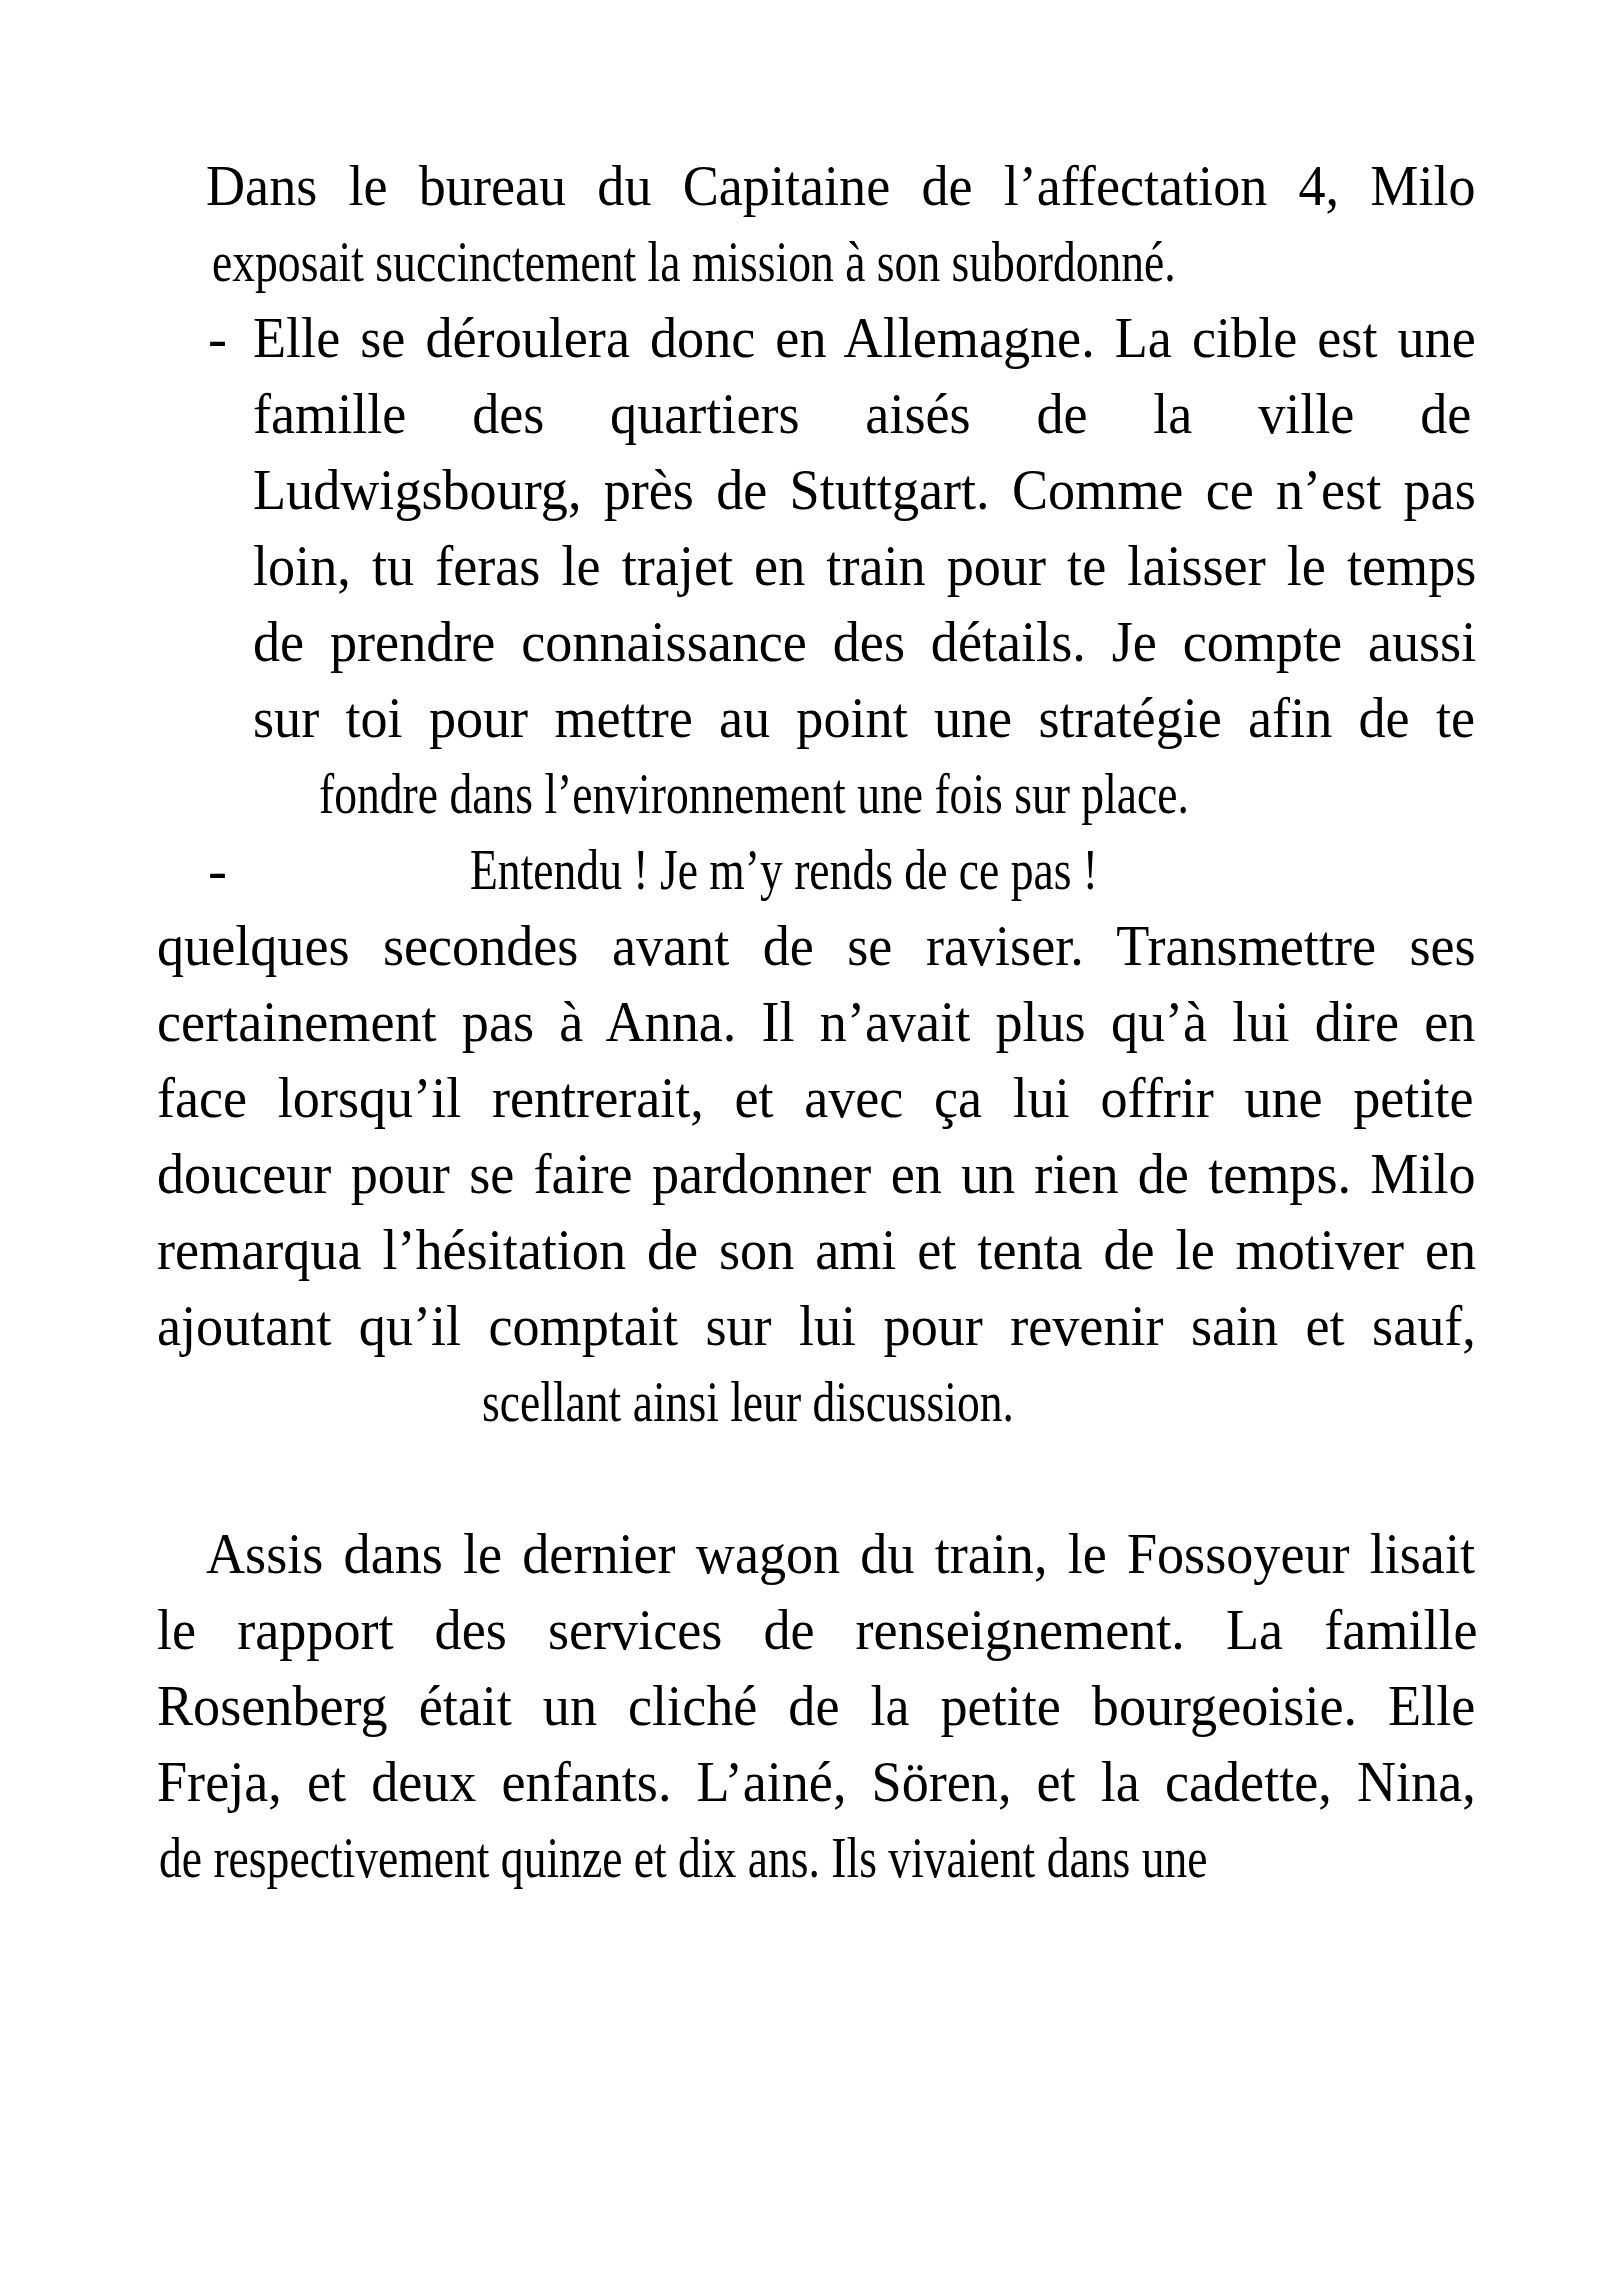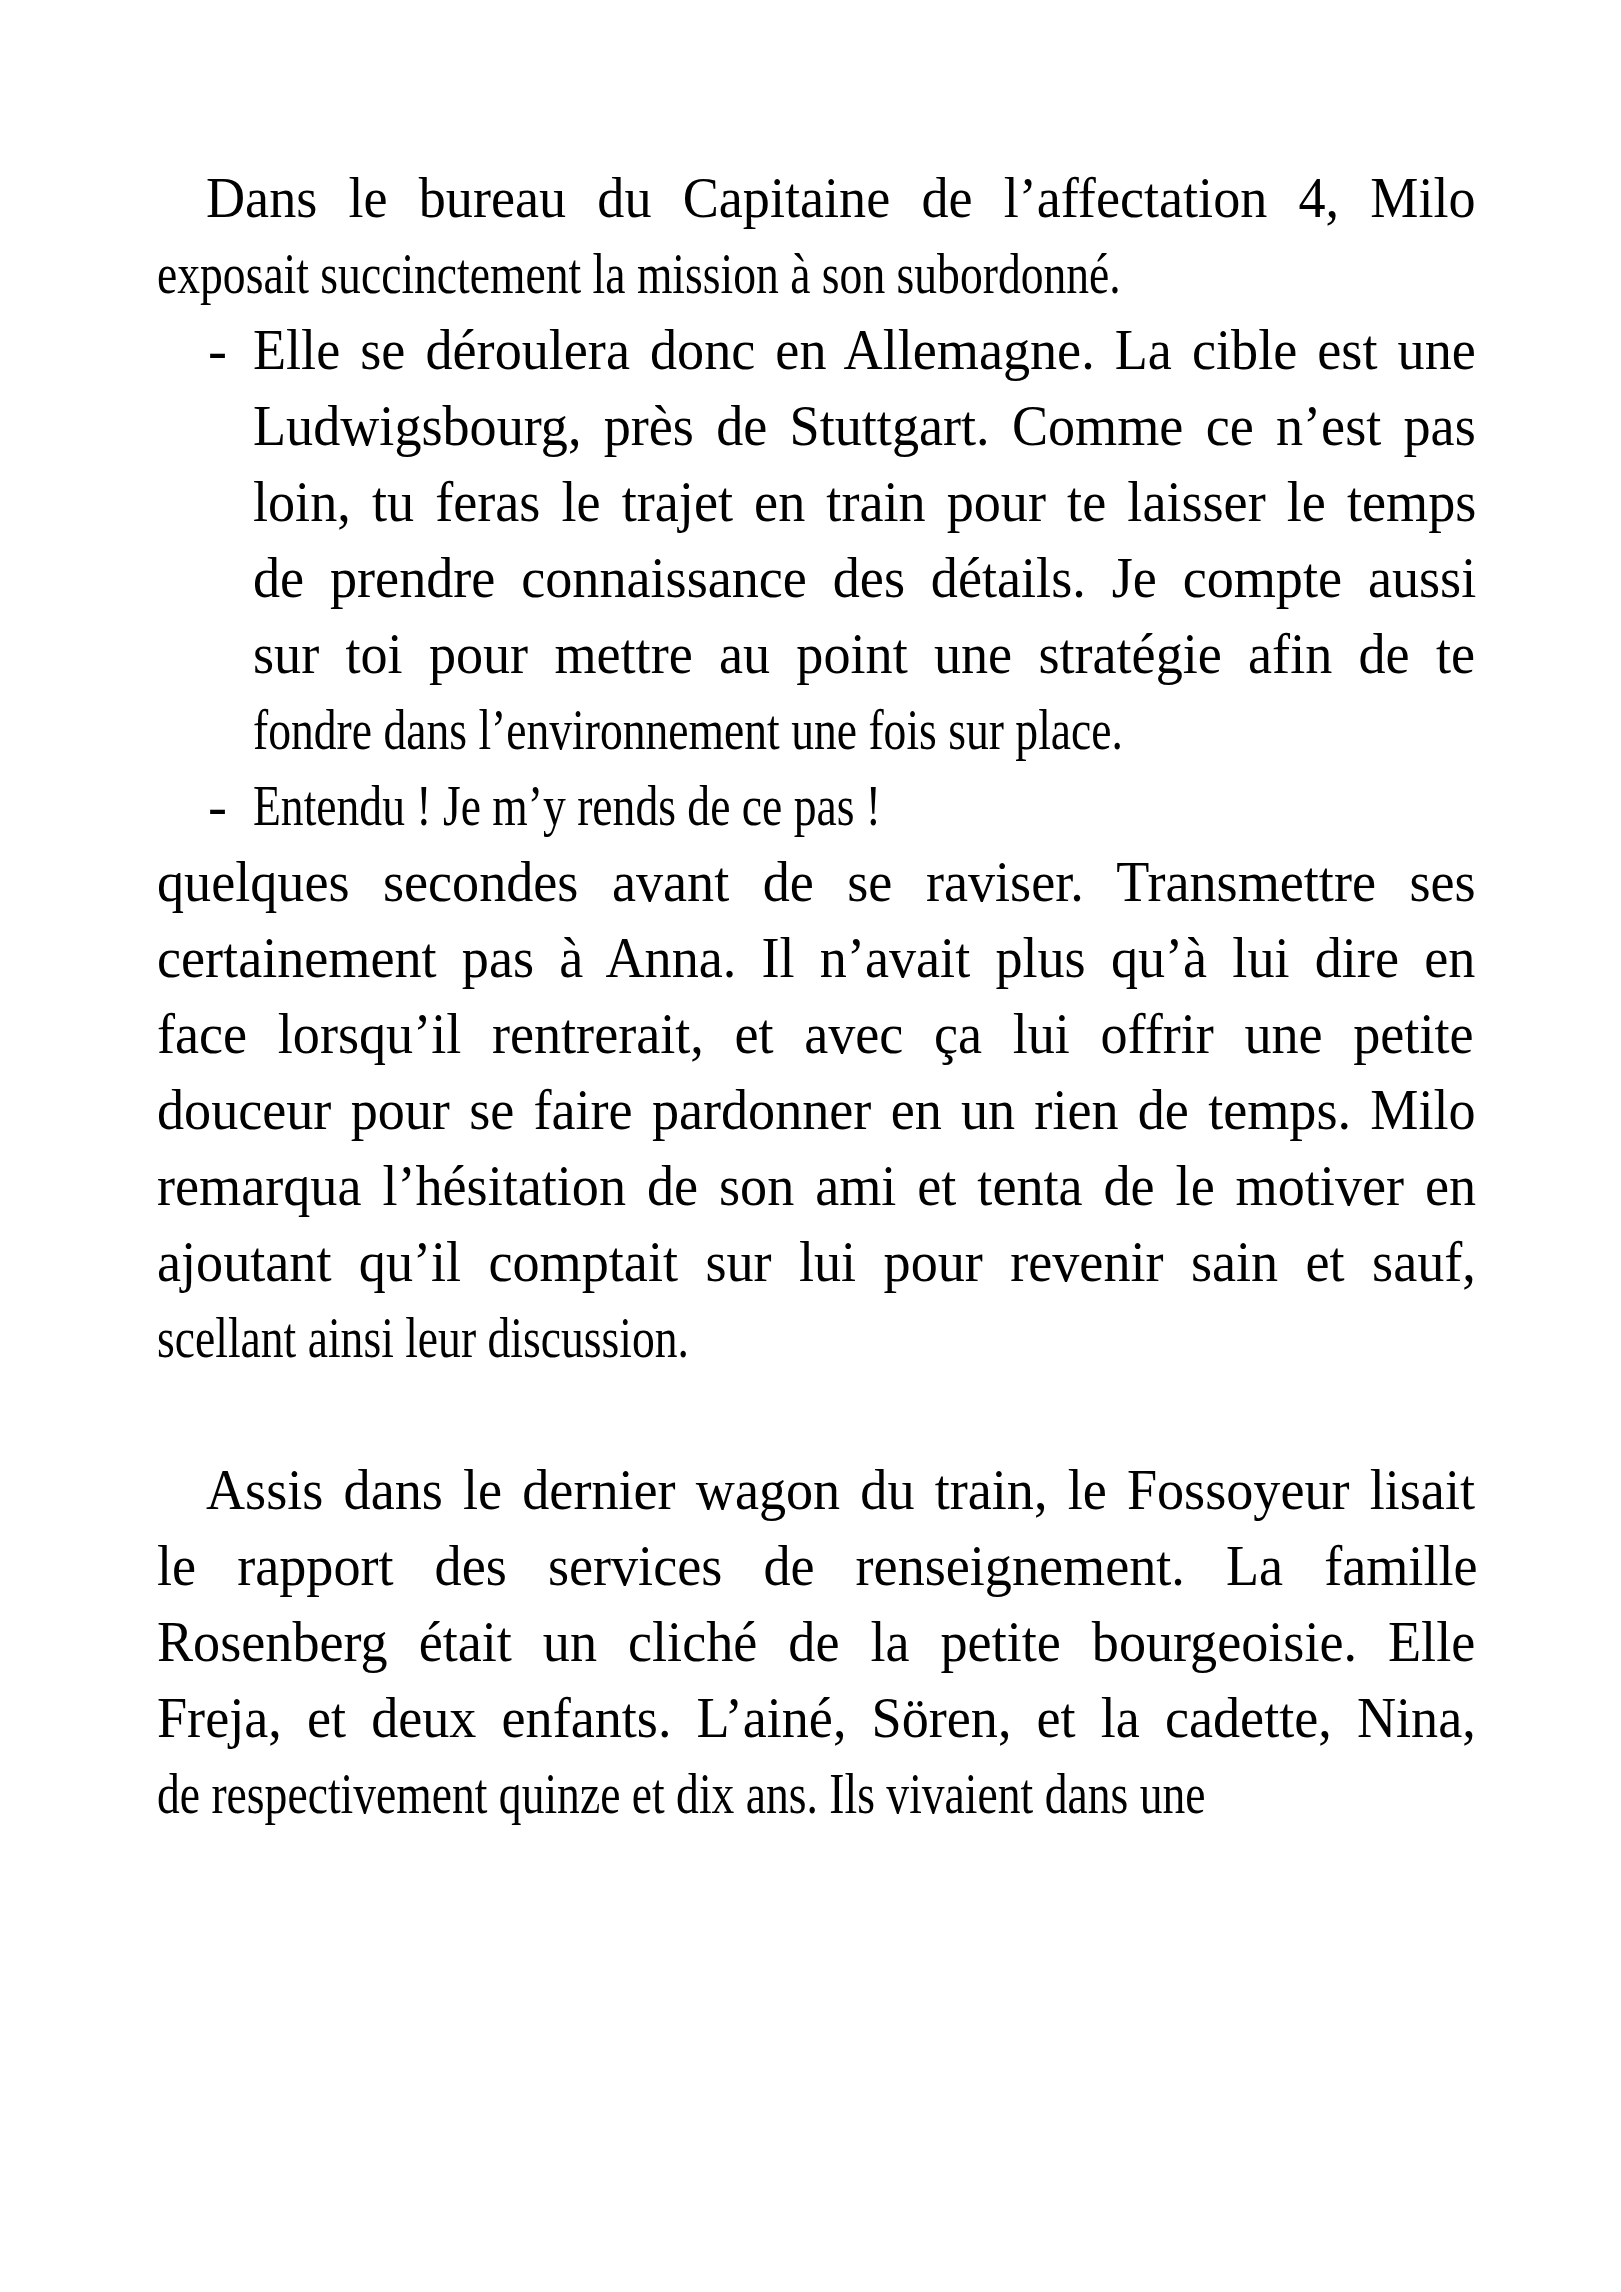--- a/index.html
+++ b/index.html
@@ -11,22 +11,23 @@
       width: 1621px;
       height: 2293px;
       position: relative;
       overflow: hidden;
       font-family: "Liberation Serif", "DejaVu Serif", serif;
       color: #000000;
     }
     .page {
       position: absolute;
       left: 157px;
-      top: 160px;
+      top: 148px;
       width: 1315px;
+      text-align: center;
     }
     .line {
       position: relative;
       height: 76px;
       line-height: 76px;
       font-size: 57px;
       white-space: nowrap;
       transform-origin: left center;
     }
     .line .txt {
@@ -47,20 +48,21 @@
 
 <div class="page">
 
   <div>
     <div class="line indent"><span class="txt" style="word-spacing: 18.6px; transform: scaleX(0.95);">Dans le bureau du Capitaine de l’affectation 4, Milo</span></div>
     <div class="line"><span class="txt" style="transform: scaleX(0.8);">exposait succinctement la mission à son subordonné.</span></div>
   </div>
 
   <div>
     <div class="line dlg"><span class="dash">-</span><span class="txt" style="word-spacing: 6.9px; transform: scaleX(0.95);">Elle se déroulera donc en Allemagne. La cible est une</span></div>
+    <div class="line dlg"><span class="txt" style="word-spacing: 55px; transform: scaleX(0.95);">famille des quartiers aisés de la ville de</span></div>
     <div class="line dlg"><span class="txt" style="word-spacing: 9.2px; transform: scaleX(0.95);">Ludwigsbourg, près de Stuttgart. Comme ce n’est pas</span></div>
     <div class="line dlg"><span class="txt" style="word-spacing: 8px; transform: scaleX(0.95);">loin, tu feras le trajet en train pour te laisser le temps</span></div>
     <div class="line dlg"><span class="txt" style="word-spacing: 13px; transform: scaleX(0.95);">de prendre connaissance des détails. Je compte aussi</span></div>
     <div class="line dlg"><span class="txt" style="word-spacing: 13.4px; transform: scaleX(0.95);">sur toi pour mettre au point une stratégie afin de te</span></div>
     <div class="line dlg last"><span class="txt" style="transform: scaleX(0.8);">fondre dans l’environnement une fois sur place.</span></div>
   </div>
 
   <div>
     <div class="line dlg last"><span class="dash">-</span><span class="txt" style="transform: scaleX(0.8);">Entendu ! Je m’y rends de ce pas !</span></div>
   </div>

